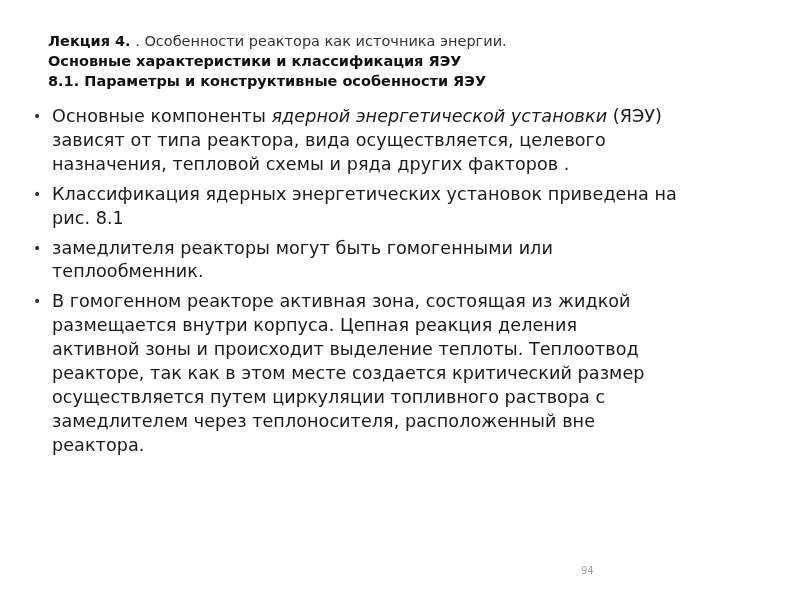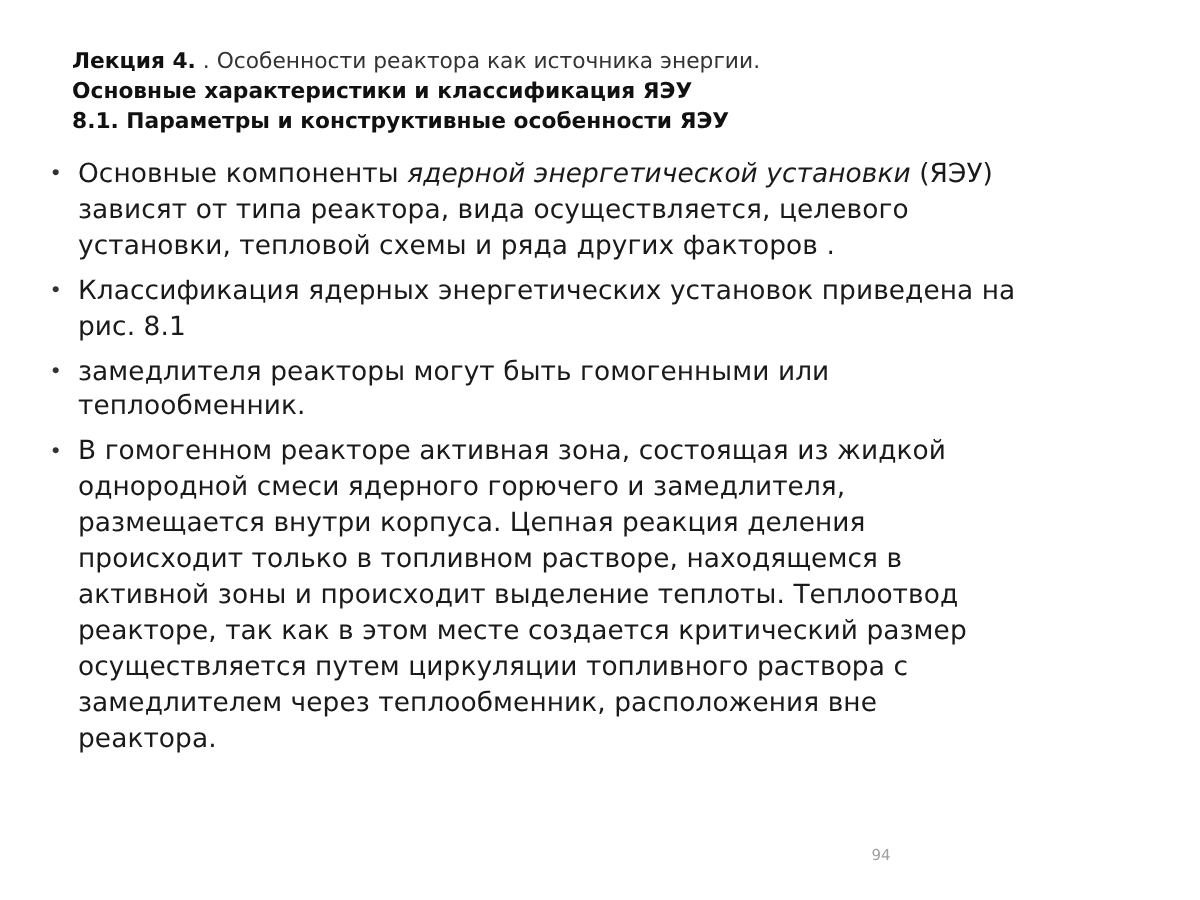--- a/index.html
+++ b/index.html
@@ -81,43 +81,41 @@
     <span class="line"><b>Лекция 4.</b><span class="light"> . Особенности реактора как источника  энергии.</span></span>
     <b class="line">Основные характеристики и классификация ЯЭУ</b>
     <b class="line">8.1. Параметры и конструктивные особенности ЯЭУ</b>
   </div>
 
   <ul class="body">
     <li>
       <span class="bullet">•</span>
       <span class="line"><span>Основные компоненты </span><em>ядерной энергетической установки</em><span> (ЯЭУ)</span></span>
       <span class="line">зависят от типа реактора, вида осуществляется, целевого</span>
-      <span class="line">установки, тепловой схемы и ряда других факторов .</span>
+      <span class="line">назначения, тепловой схемы и ряда других факторов .</span>
     </li>
 
     <li>
       <span class="bullet">•</span>
       <span class="line">Классификация ядерных энергетических установок приведена на</span>
       <span class="line">рис. 8.1</span>
     </li>
 
     <li>
       <span class="bullet">•</span>
       <span class="line">замедлителя реакторы могут быть гомогенными или</span>
       <span class="line">теплообменник.</span>
     </li>
 
     <li>
       <span class="bullet">•</span>
       <span class="line">В гомогенном реакторе активная зона, состоящая из жидкой</span>
-      <span class="line">однородной смеси ядерного горючего и замедлителя,</span>
       <span class="line">размещается внутри корпуса. Цепная реакция деления</span>
-      <span class="line">происходит только в топливном растворе, находящемся в</span>
       <span class="line">активной зоны и происходит выделение теплоты. Теплоотвод</span>
       <span class="line">реакторе, так как в этом месте создается критический размер</span>
       <span class="line">осуществляется путем циркуляции топливного раствора с</span>
-      <span class="line">замедлителем через теплообменник, расположения вне</span>
+      <span class="line">замедлителем через теплоносителя, расположенный вне</span>
       <span class="line">реактора.</span>
     </li>
   </ul>
 
   <div class="page-number">94</div>
 </div>
 
 </body></html>

